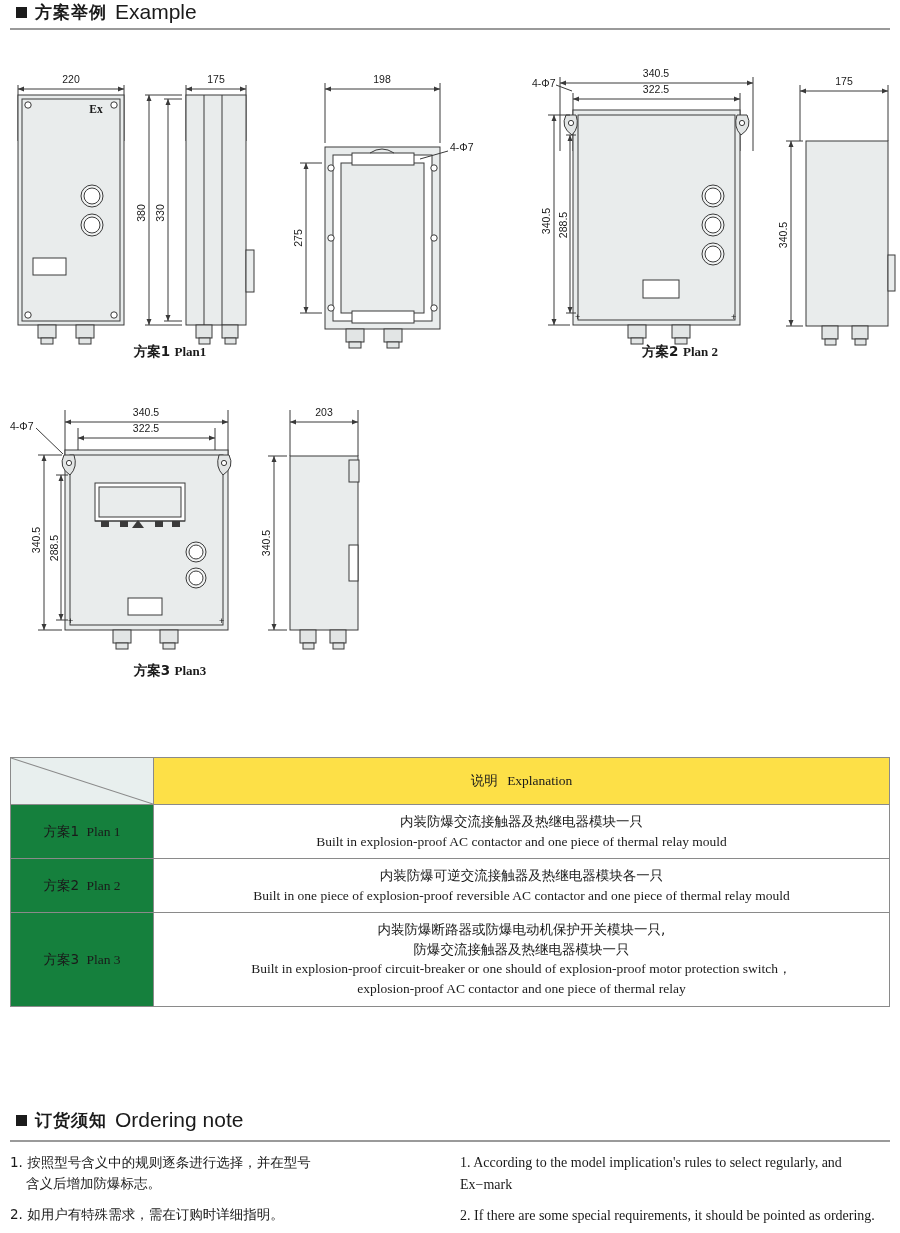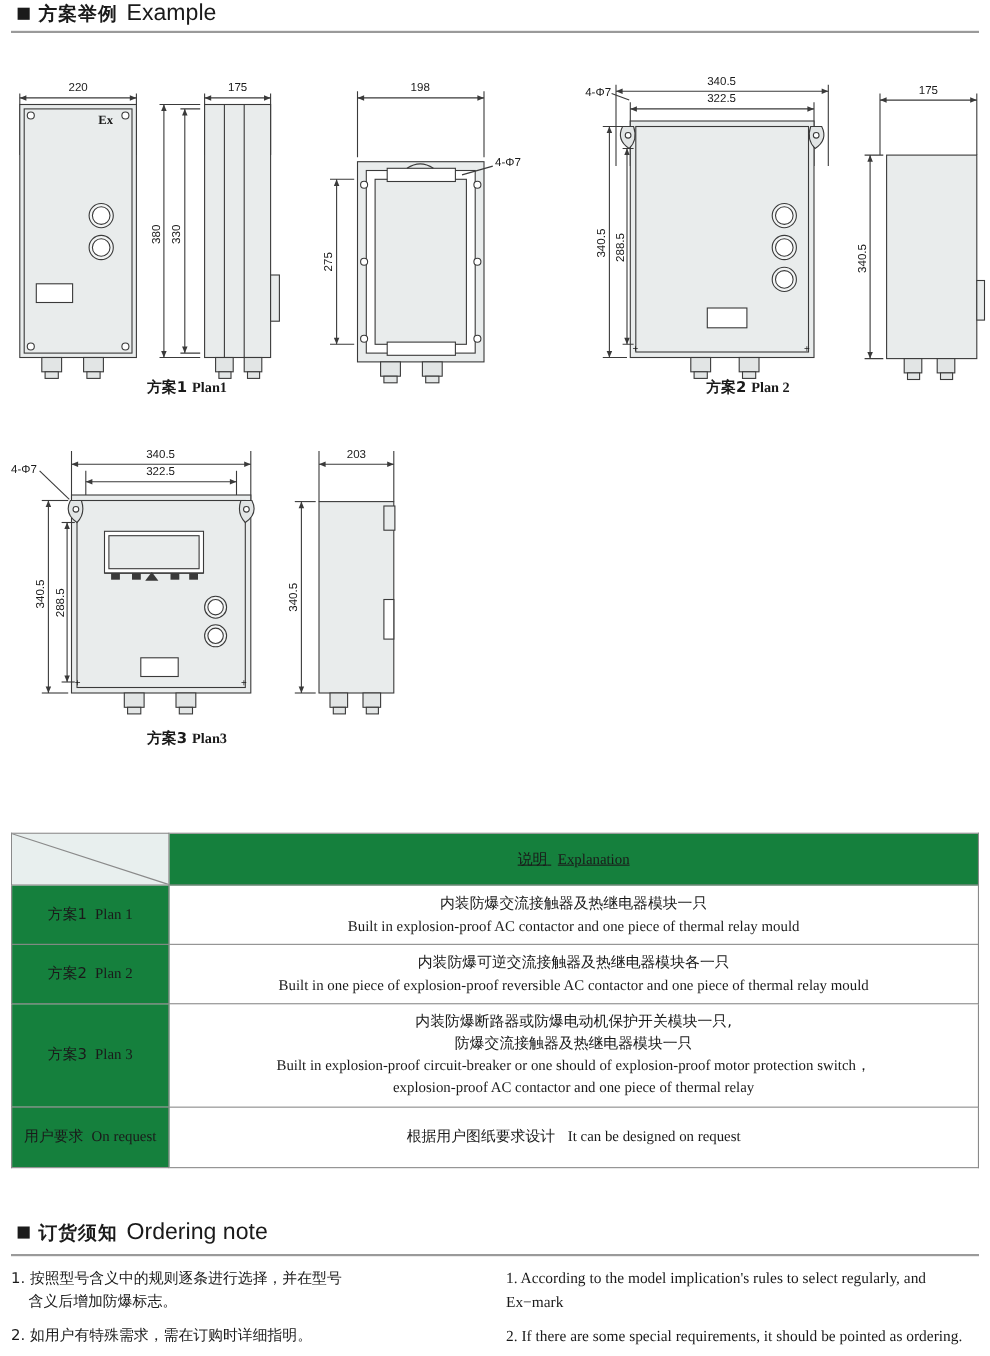--- a/index.html
+++ b/index.html
@@ -23,21 +23,21 @@
   
   .draw{position:absolute;}
   .cap{font-family:"DejaVu Sans", sans-serif;font-size:13px;font-weight:bold;text-align:center;}
   .cap .en{font-family:"Liberation Serif",serif;font-weight:bold;}
 
   svg{display:block;}
 
   
   #spec-table{position:absolute;left:10px;top:757px;width:880px;border-collapse:collapse;}
   #spec-table td{border:1px solid #8a8a8a;vertical-align:middle;}
-  #spec-table .hd{background:#15803d;height:44px;text-decoration:underline;}
+  #spec-table .hd{background:#fde047;height:44px;}
   #spec-table .col1{width:130px;text-align:center;font-size:13.5px;background:#15803d;}
   #spec-table .hdc1{width:130px;background:#e8efee;position:relative;}
   #spec-table .exp{text-align:center;font-size:14px;}
   .cn-line{font-family:"DejaVu Sans", sans-serif;font-size:13.5px;}
   .en-line{font-family:"Liberation Serif", serif;font-size:13.5px;}
   .cellpad{padding:7px 6px;line-height:1.45;}
   .diag{position:absolute;left:0;top:0;width:100%;height:100%;}
 
   
   #order-head{position:absolute;left:10px;top:1108px;width:880px;}
@@ -389,30 +389,20 @@
           <span class="en-line" style="margin-left:4px;">Plan 3</span>
         </td>
         <td class="exp cellpad">
           <div class="cn-line">内装防爆断路器或防爆电动机保护开关模块一只,</div>
           <div class="cn-line">防爆交流接触器及热继电器模块一只</div>
           <div class="en-line">Built in explosion-proof circuit-breaker or one should of explosion-proof motor protection switch，</div>
           <div class="en-line">explosion-proof AC contactor and one piece of thermal relay</div>
         </td>
       </tr>
 
-      <tr>
-        <td class="col1 cellpad">
-          <span class="cn-line">用户要求</span>
-          <span class="en-line" style="margin-left:4px;">On request</span>
-        </td>
-        <td class="exp cellpad" style="height:40px;">
-          <span class="cn-line">根据用户图纸要求设计</span>
-          <span class="en-line" style="margin-left:8px;">It can be designed on request</span>
-        </td>
-      </tr>
     </tbody>
   </table>
 
   <div class="sec-head" id="order-head">
     <span class="sq"></span>
     <span class="cn">订货须知</span>
     <span class="en">Ordering note</span>
   </div>
   <div class="rule" id="order-rule"></div>
 

